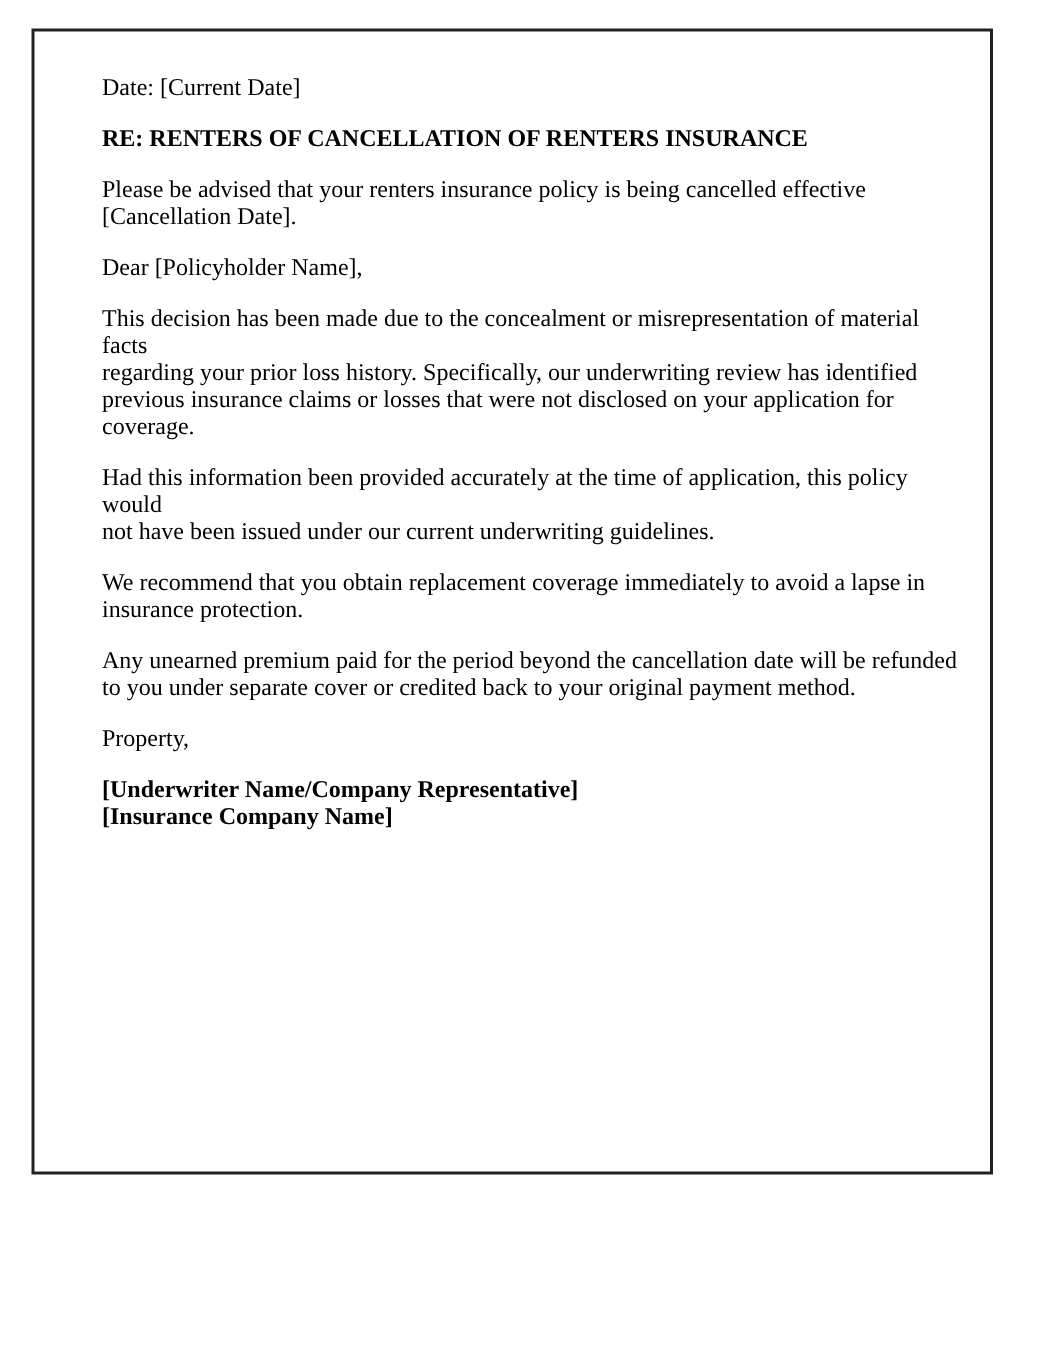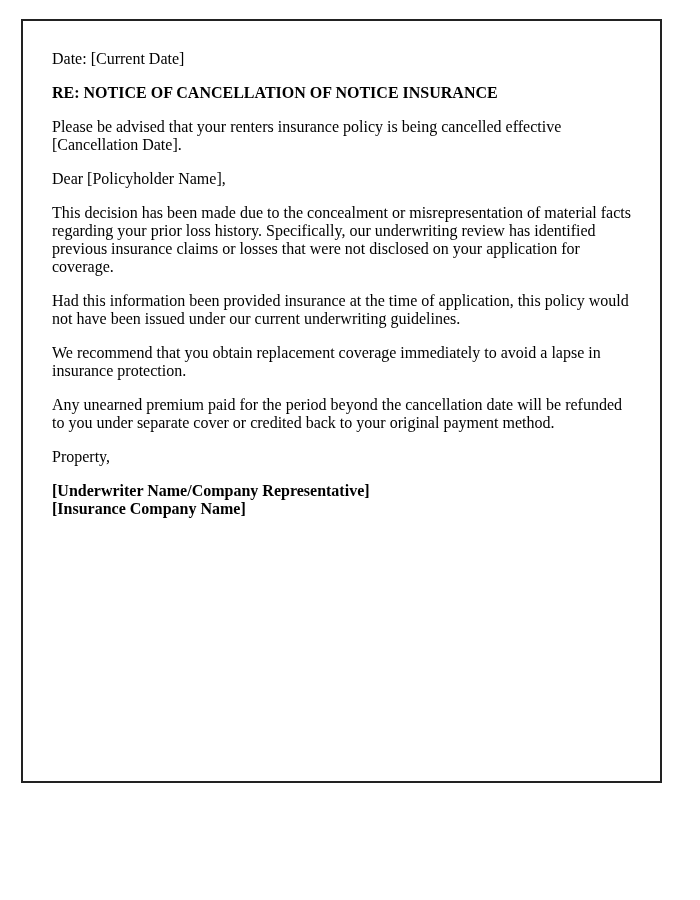--- a/index.html
+++ b/index.html
@@ -17,45 +17,45 @@
     margin: 19px 0 0 21px;
     border: 2px solid #222222;
     background: #ffffff;
     padding: 29px 14px 20px 29px;
     font-family: "Liberation Serif", "DejaVu Serif", serif;
     font-size: 16px;
     line-height: 18px;
     color: #000000;
   }
   .para {
-    margin: 0 0 16px 0;
+    margin: 0 0 16px 16px;
     white-space: pre-line;
   }
   .subject {
     font-weight: bold;
   }
   .sig-block {
     margin-bottom: 0;
     font-weight: bold;
   }
 </style>
 </head>
 <body>
 
 <div class="page">
   <p class="para">Date: [Current Date]</p>
-  <p class="para subject">RE: NOTICE OF CANCELLATION OF NOTICE INSURANCE</p>
+  <p class="para subject">RE: RENTERS OF CANCELLATION OF RENTERS INSURANCE</p>
   <p class="para">Please be advised that your renters insurance policy is being cancelled effective
 [Cancellation Date].</p>
   <p class="para">Dear [Policyholder Name],</p>
   <p class="para">This decision has been made due to the concealment or misrepresentation of material facts
 regarding your prior loss history. Specifically, our underwriting review has identified
 previous insurance claims or losses that were not disclosed on your application for
 coverage.</p>
-  <p class="para">Had this information been provided insurance at the time of application, this policy would
+  <p class="para">Had this information been provided accurately at the time of application, this policy would
 not have been issued under our current underwriting guidelines.</p>
   <p class="para">We recommend that you obtain replacement coverage immediately to avoid a lapse in
 insurance protection.</p>
   <p class="para">Any unearned premium paid for the period beyond the cancellation date will be refunded
 to you under separate cover or credited back to your original payment method.</p>
   <p class="para">Property,</p>
   <p class="para sig-block">[Underwriter Name/Company Representative]
 [Insurance Company Name]</p>
 </div>
 

